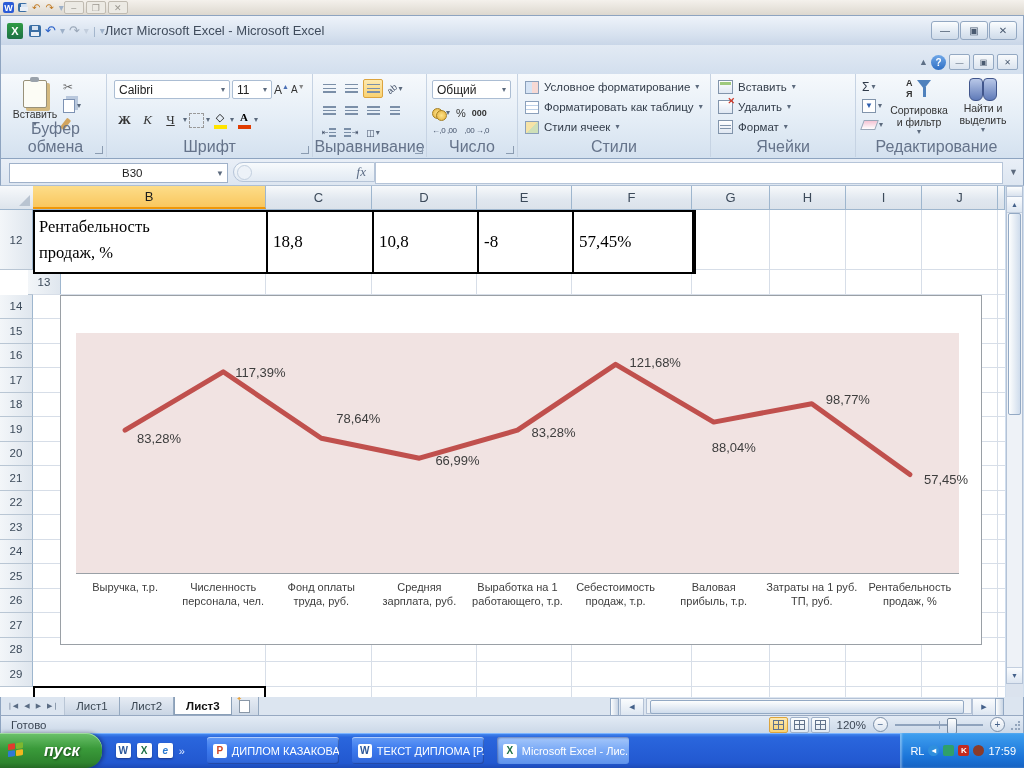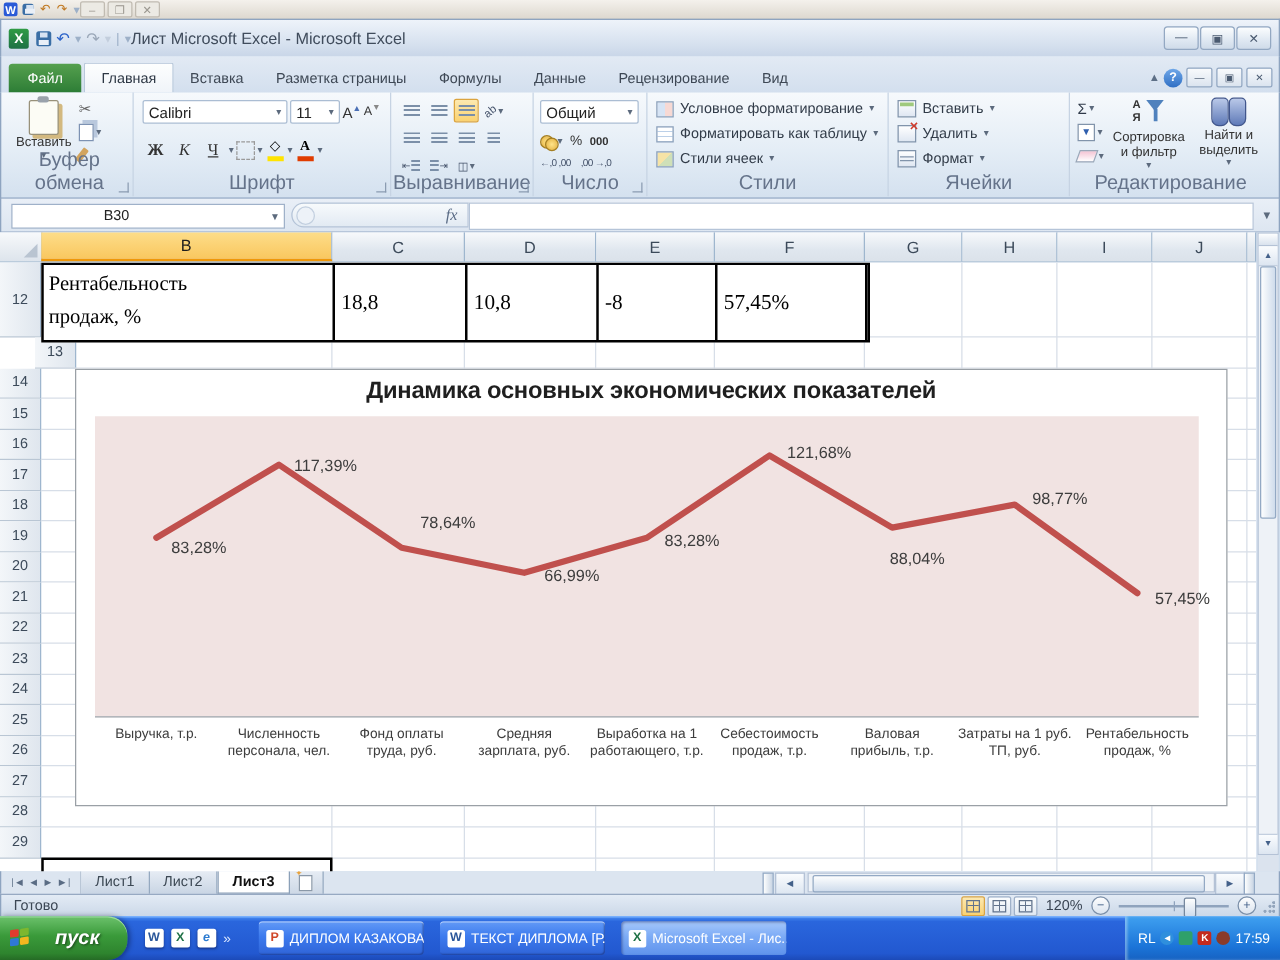--- a/index.html
+++ b/index.html
@@ -129,21 +129,21 @@
     background:linear-gradient(#b9c8e8,#5f7ab8);border:1px solid #41568c;border-radius:4px 4px 6px 6px;}
   .bino:after{right:0;}
   .bino:before{left:0;}
 
   
   .fbar{position:absolute;left:0;top:159px;width:1024px;height:27px;
     background:linear-gradient(#e9eff7,#dde6f1);border-left:1px solid #8ea4c0;border-right:1px solid #8ea4c0;
     border-bottom:1px solid #aebfd4;box-sizing:border-box;display:flex;align-items:center;}
   .namebox{position:absolute;left:8px;top:4px;width:217px;height:18px;background:#fff;
     border:1px solid #9fb1c9;display:flex;align-items:center;font-size:11.5px;color:#222;}
-  .namebox span{padding-left:73px;}
+  .namebox span{padding-left:112px;}
   .nbchev{position:absolute;right:3px;color:#5c6a7d;font-size:8px;}
   .fxcap{position:absolute;left:232px;top:3px;width:142px;height:20px;border-radius:10px 0 0 10px;
     background:linear-gradient(#f7fafc,#e2eaf3);border:1px solid #b5c4d8;display:flex;align-items:center;box-sizing:border-box;}
   .fxdot{width:13px;height:13px;border-radius:50%;background:#edf2f8;border:1px solid #c2cfdf;margin-left:3px;}
   .fx{margin-left:auto;margin-right:8px;font-family:"Liberation Serif",serif;font-style:italic;
     font-size:13px;color:#5a6b85;}
   .ffield{position:absolute;left:374px;top:3px;right:20px;height:20px;background:#fff;border:1px solid #b5c4d8;}
   .fchev{position:absolute;right:5px;top:8px;color:#5c6a7d;font-size:9px;}
 
   
@@ -311,30 +311,20 @@
   </span>
   <span class="xtitle">Лист Microsoft Excel  -  Microsoft Excel</span>
   <span class="winbtns">
     <span class="winbtn">—</span>
     <span class="winbtn">▣</span>
     <span class="winbtn">✕</span>
   </span>
 </div>
 
 <div class="tabrow">
-  <div id="ribbonTabs">
-      <div class="rtab file">Файл</div>
-      <div class="rtab act">Главная</div>
-      <div class="rtab">Вставка</div>
-      <div class="rtab">Разметка страницы</div>
-      <div class="rtab">Формулы</div>
-      <div class="rtab">Данные</div>
-      <div class="rtab">Рецензирование</div>
-      <div class="rtab">Вид</div>
-    </div>
   <div class="tabctl">
     <span class="mini-chev">▲</span>
     <span class="mini-help">?</span>
     <span class="mini-btn">—</span>
     <span class="mini-btn">▣</span>
     <span class="mini-btn">✕</span>
   </div>
 </div>
 
 <div class="ribbon">
@@ -568,21 +558,20 @@
       <div class="c12 b" style="width: 233px;">
         <div class="b12t">Рентабельность продаж, %</div>
       </div>
       <div class="c12 v" style="width: 106px;">18,8</div>
       <div class="c12 v" style="width: 105px;">10,8</div>
       <div class="c12 v" style="width: 95px;">-8</div>
       <div class="c12 v" style="width: 120px;">57,45%</div>
     </div>
   <div class="selbox"></div>
   <div id="chart">
-    <div class="ctitle">Динамика основных экономических показателей</div>
   <div class="plot" style="background: rgb(241, 227, 226);"></div>
       <div class="axisline"></div>
       <svg width="922" height="350" class="csvg">
         <polyline points="64.1,134.2 162.2,75.8 260.3,142.2 358.4,162.2 456.5,134.2 554.6,68.4 652.7,126.1 750.8,107.7 848.9,178.5" fill="none" stroke="#C0504D" stroke-width="5" stroke-linejoin="round" stroke-linecap="round"></polyline>
       </svg>
       <div class="dlab" style="left: 76.0556px; top: 142.234px;">83,28%</div>
       <div class="dlab" style="left: 174.167px; top: 75.76px;">117,39%</div>
       <div class="dlab" style="left: 275.278px; top: 122.189px;">78,64%</div>
       <div class="dlab" style="left: 374.389px; top: 164.16px;">66,99%</div>
       <div class="dlab" style="left: 470.5px; top: 136.234px;">83,28%</div>

